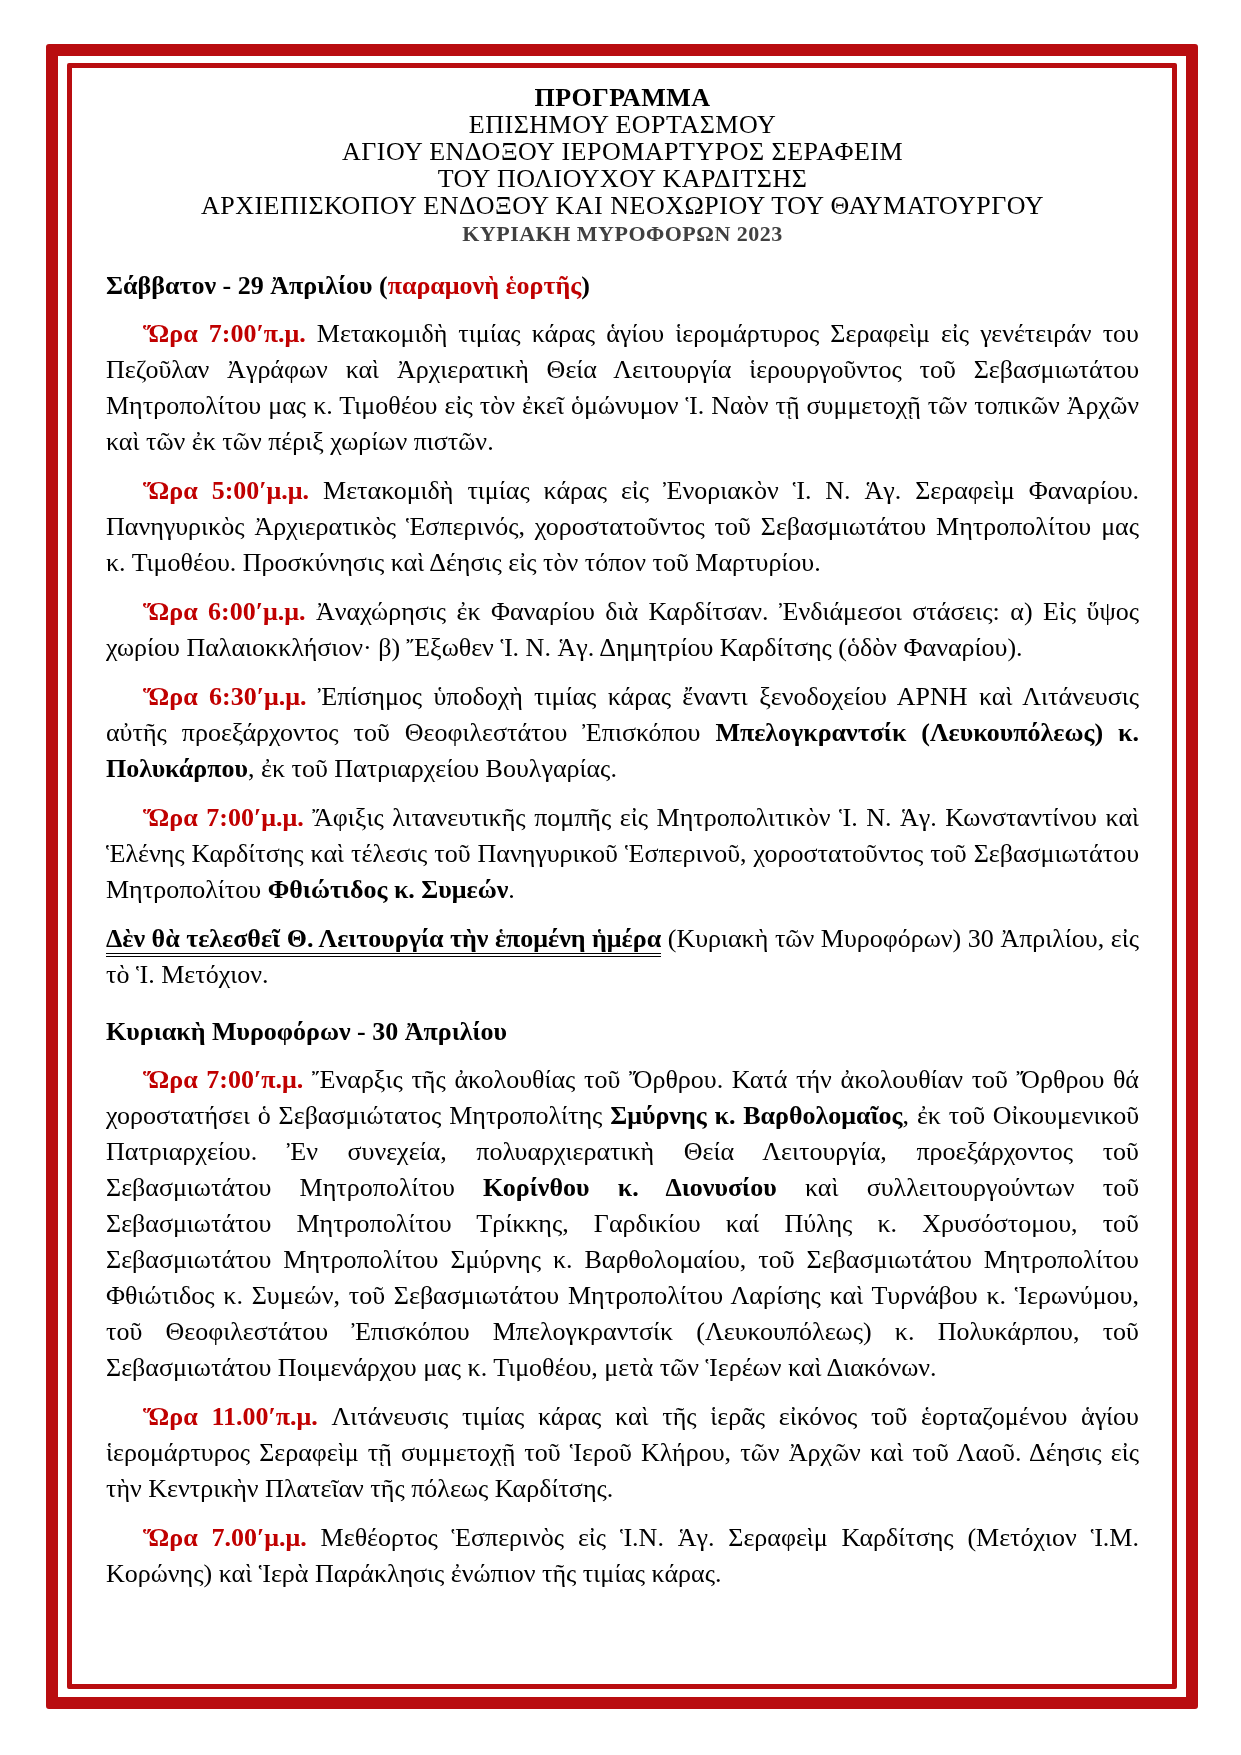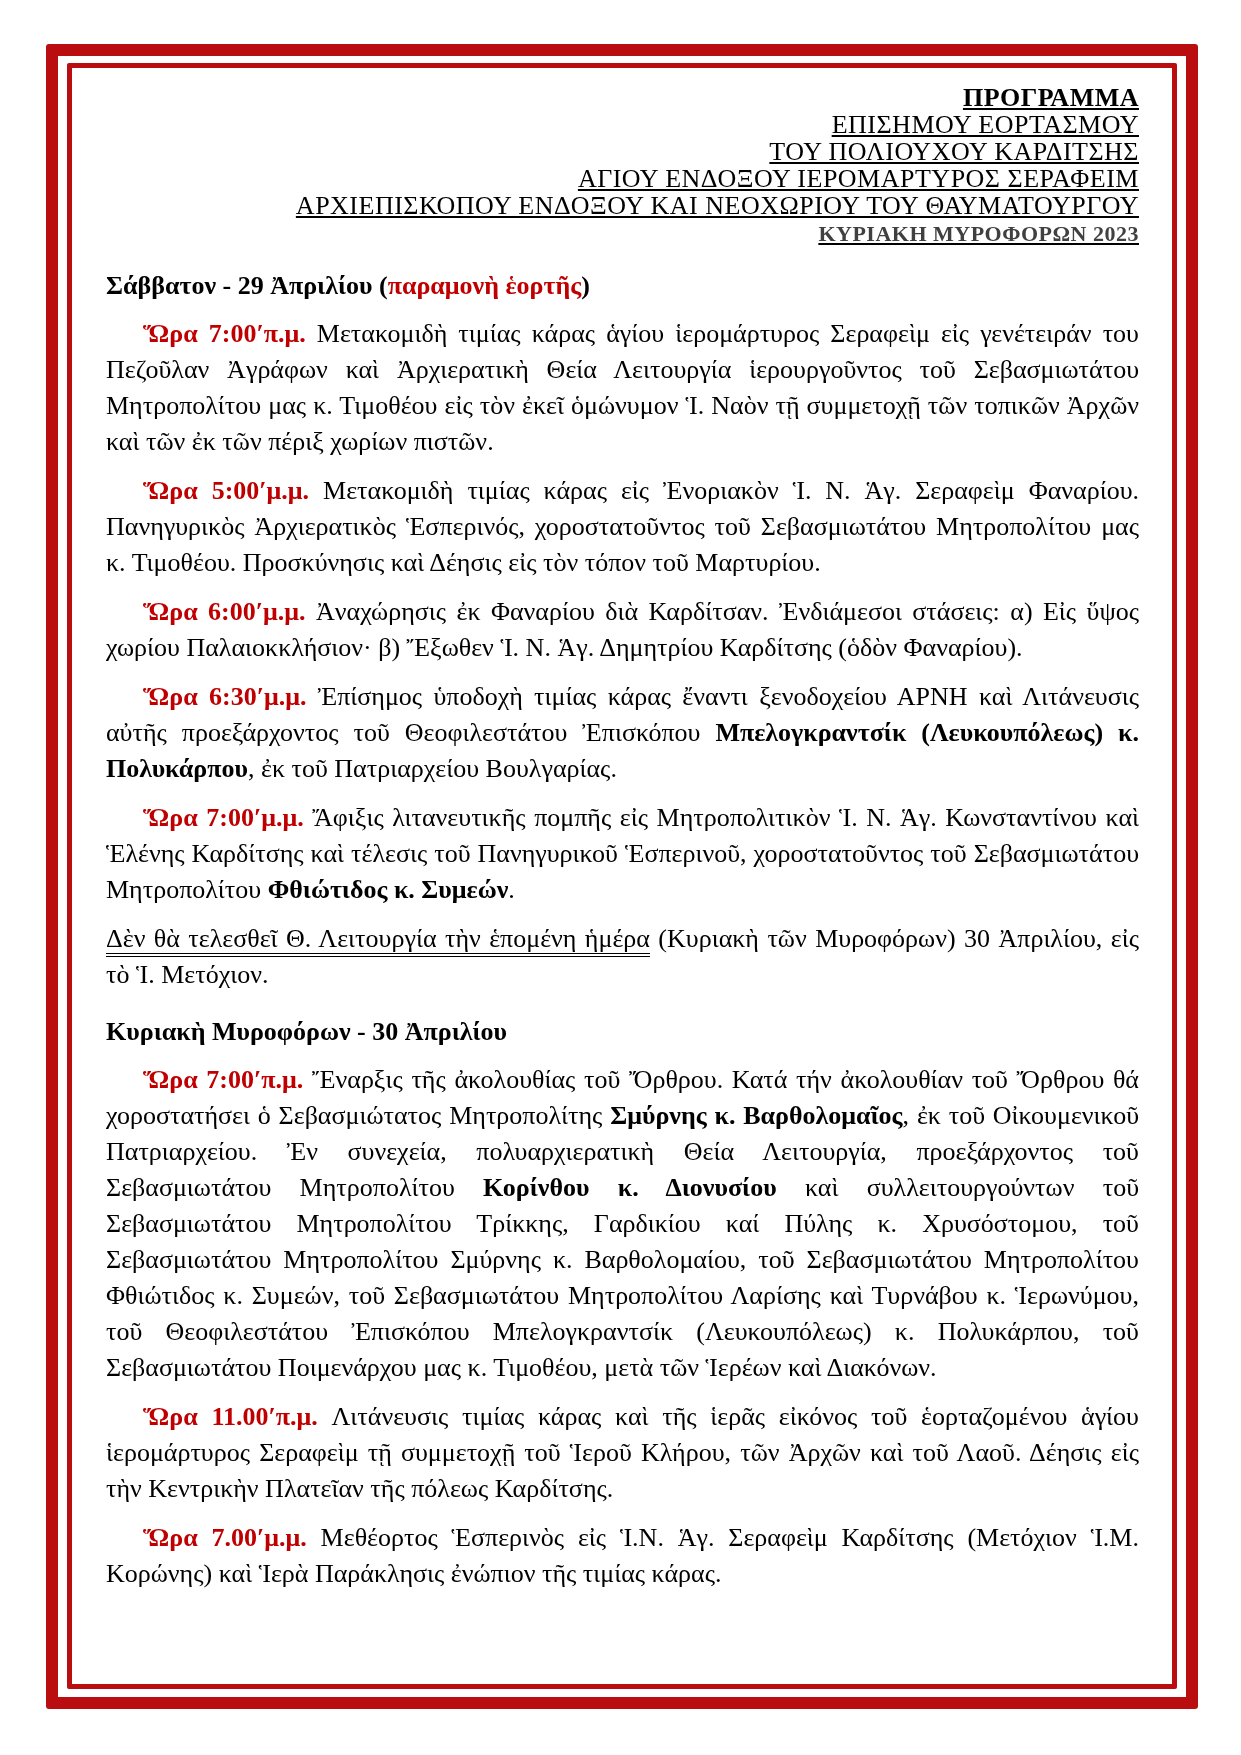--- a/index.html
+++ b/index.html
@@ -24,58 +24,58 @@
     position: absolute;
     left: 67px; top: 63px; right: 64px; bottom: 66px;
     border: 5px solid #b90d10;
     border-radius: 2px;
     pointer-events: none;
   }
   .content {
     position: absolute;
     left: 106px; right: 102px; top: 84px;
   }
-  .header { text-align: right; line-height: 27px; margin-bottom: 18px; text-decoration: underline; }
+  .header { text-align: center; line-height: 27px; margin-bottom: 18px; }
   .h-title    { font-size: 26px; font-weight: bold; letter-spacing: 0.5px; }
   .h-sub      { font-size: 26px; letter-spacing: 0.5px; }
   .h-feast    { font-size: 22px; font-weight: bold; color: #404040; letter-spacing: 0.5px; margin-top: 1px; }
   .sec-heading {
     font-size: 26px; font-weight: bold;
     margin: 22px 0 8px 0;
     line-height: 34px;
   }
   .red { color: #c00000; }
   p.event {
     font-size: 26px;
     line-height: 36px;
     text-align: justify;
     margin: 13px 0;
   }
   .time { font-weight: bold; color: #c00000; margin-left: 37px; }
   .b { font-weight: bold; }
   .bu {
-    font-weight: normal;
+    font-weight: bold;
     border-bottom: 4px double #000;
     padding-bottom: 0px;
   }
 </style>
 </head>
 <body>
 
 <div class="page">
   <div class="frame-outer"></div>
   <div class="frame-inner"></div>
 
   <div class="content">
 
     <div class="header">
       <div class="h-title">ΠΡΟΓΡΑΜΜΑ</div>
       <div class="h-sub">ΕΠΙΣΗΜΟΥ ΕΟΡΤΑΣΜΟΥ</div>
+      <div class="h-sub">ΑΓΙΟΥ ΕΝΔΟΞΟΥ ΙΕΡΟΜΑΡΤΥΡΟΣ ΣΕΡΑΦΕΙΜ</div>
       <div class="h-sub">ΤΟΥ ΠΟΛΙΟΥΧΟΥ ΚΑΡΔΙΤΣΗΣ</div>
-      <div class="h-sub">ΑΓΙΟΥ ΕΝΔΟΞΟΥ ΙΕΡΟΜΑΡΤΥΡΟΣ ΣΕΡΑΦΕΙΜ</div>
       <div class="h-sub">ΑΡΧΙΕΠΙΣΚΟΠΟΥ ΕΝΔΟΞΟΥ ΚΑΙ ΝΕΟΧΩΡΙΟΥ ΤΟΥ ΘΑΥΜΑΤΟΥΡΓΟΥ</div>
       <div class="h-feast">ΚΥΡΙΑΚΗ ΜΥΡΟΦΟΡΩΝ 2023</div>
     </div>
 
     <div class="sec-heading"><span>Σάββατον - 29 Ἀπριλίου (</span><span class="red">παραμονὴ ἑορτῆς</span><span>)</span></div>
 
     <p class="event"><span class="time">Ὥρα 7:00′π.μ. </span><span>Μετακομιδὴ τιμίας κάρας ἁγίου ἱερομάρτυρος Σεραφεὶμ εἰς γενέτειράν του Πεζοῦλαν Ἀγράφων καὶ Ἀρχιερατικὴ Θεία Λειτουργία ἱερουργοῦντος τοῦ Σεβασμιωτάτου Μητροπολίτου μας κ. Τιμοθέου εἰς τὸν ἐκεῖ ὁμώνυμον Ἱ. Ναὸν τῇ συμμετοχῇ τῶν τοπικῶν Ἀρχῶν καὶ τῶν ἐκ τῶν πέριξ χωρίων πιστῶν.</span></p>
 
     <p class="event"><span class="time">Ὥρα 5:00′μ.μ. </span><span>Μετακομιδὴ τιμίας κάρας εἰς Ἐνοριακὸν Ἱ. Ν. Ἁγ. Σεραφεὶμ Φαναρίου. Πανηγυρικὸς Ἀρχιερατικὸς Ἑσπερινός, χοροστατοῦντος τοῦ Σεβασμιωτάτου Μητροπολίτου μας κ. Τιμοθέου. Προσκύνησις καὶ Δέησις εἰς τὸν τόπον τοῦ Μαρτυρίου.</span></p>
 

